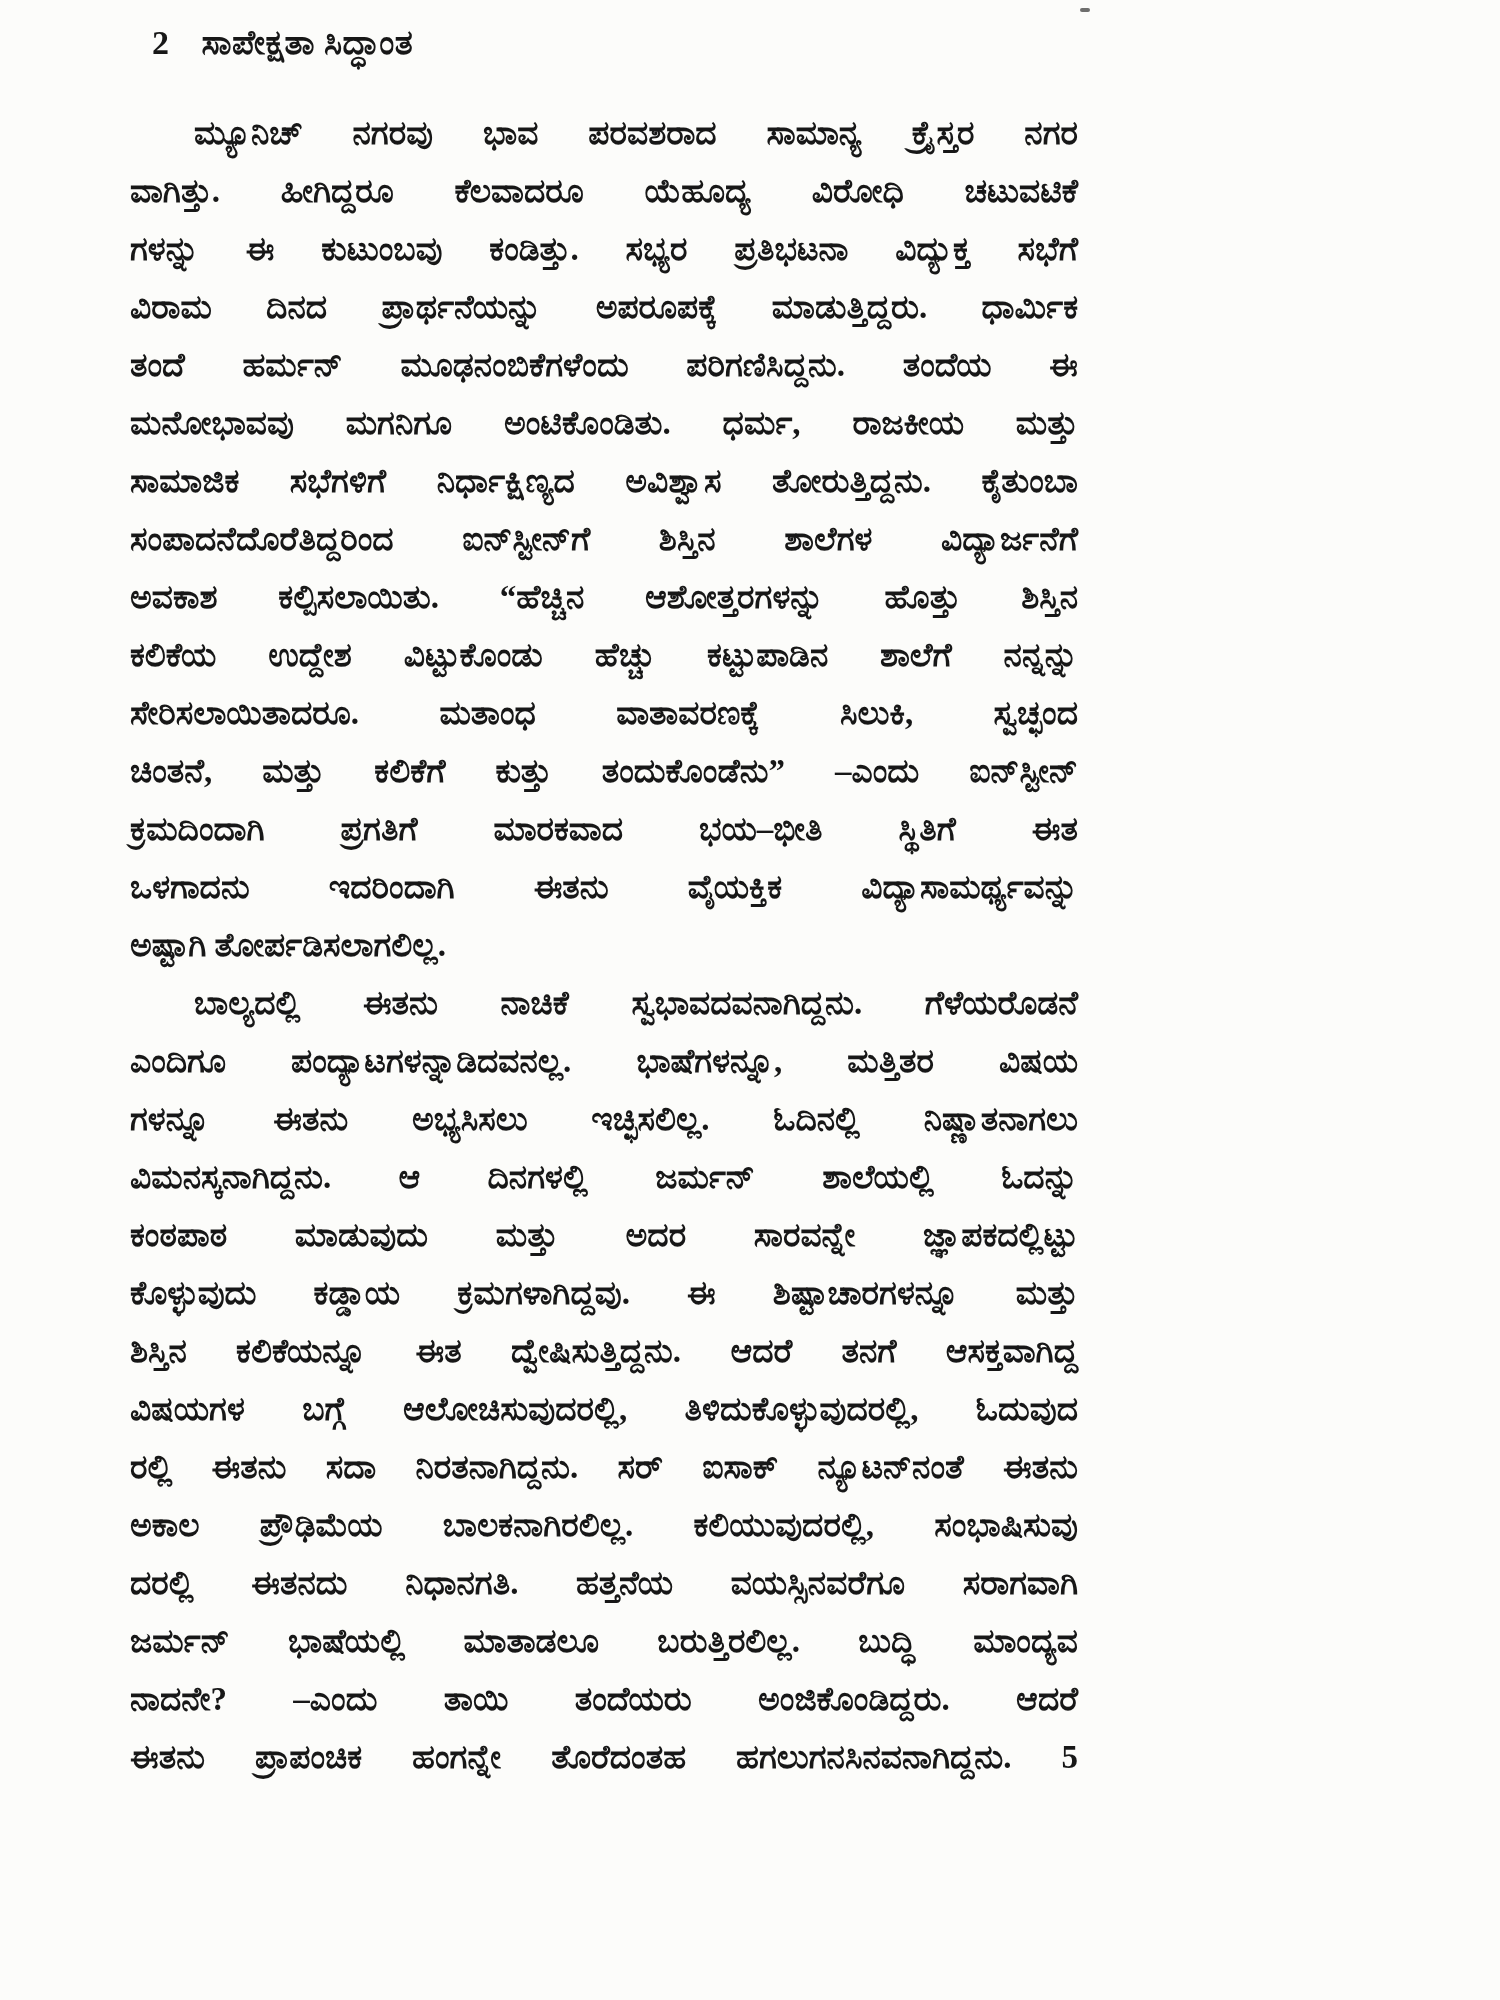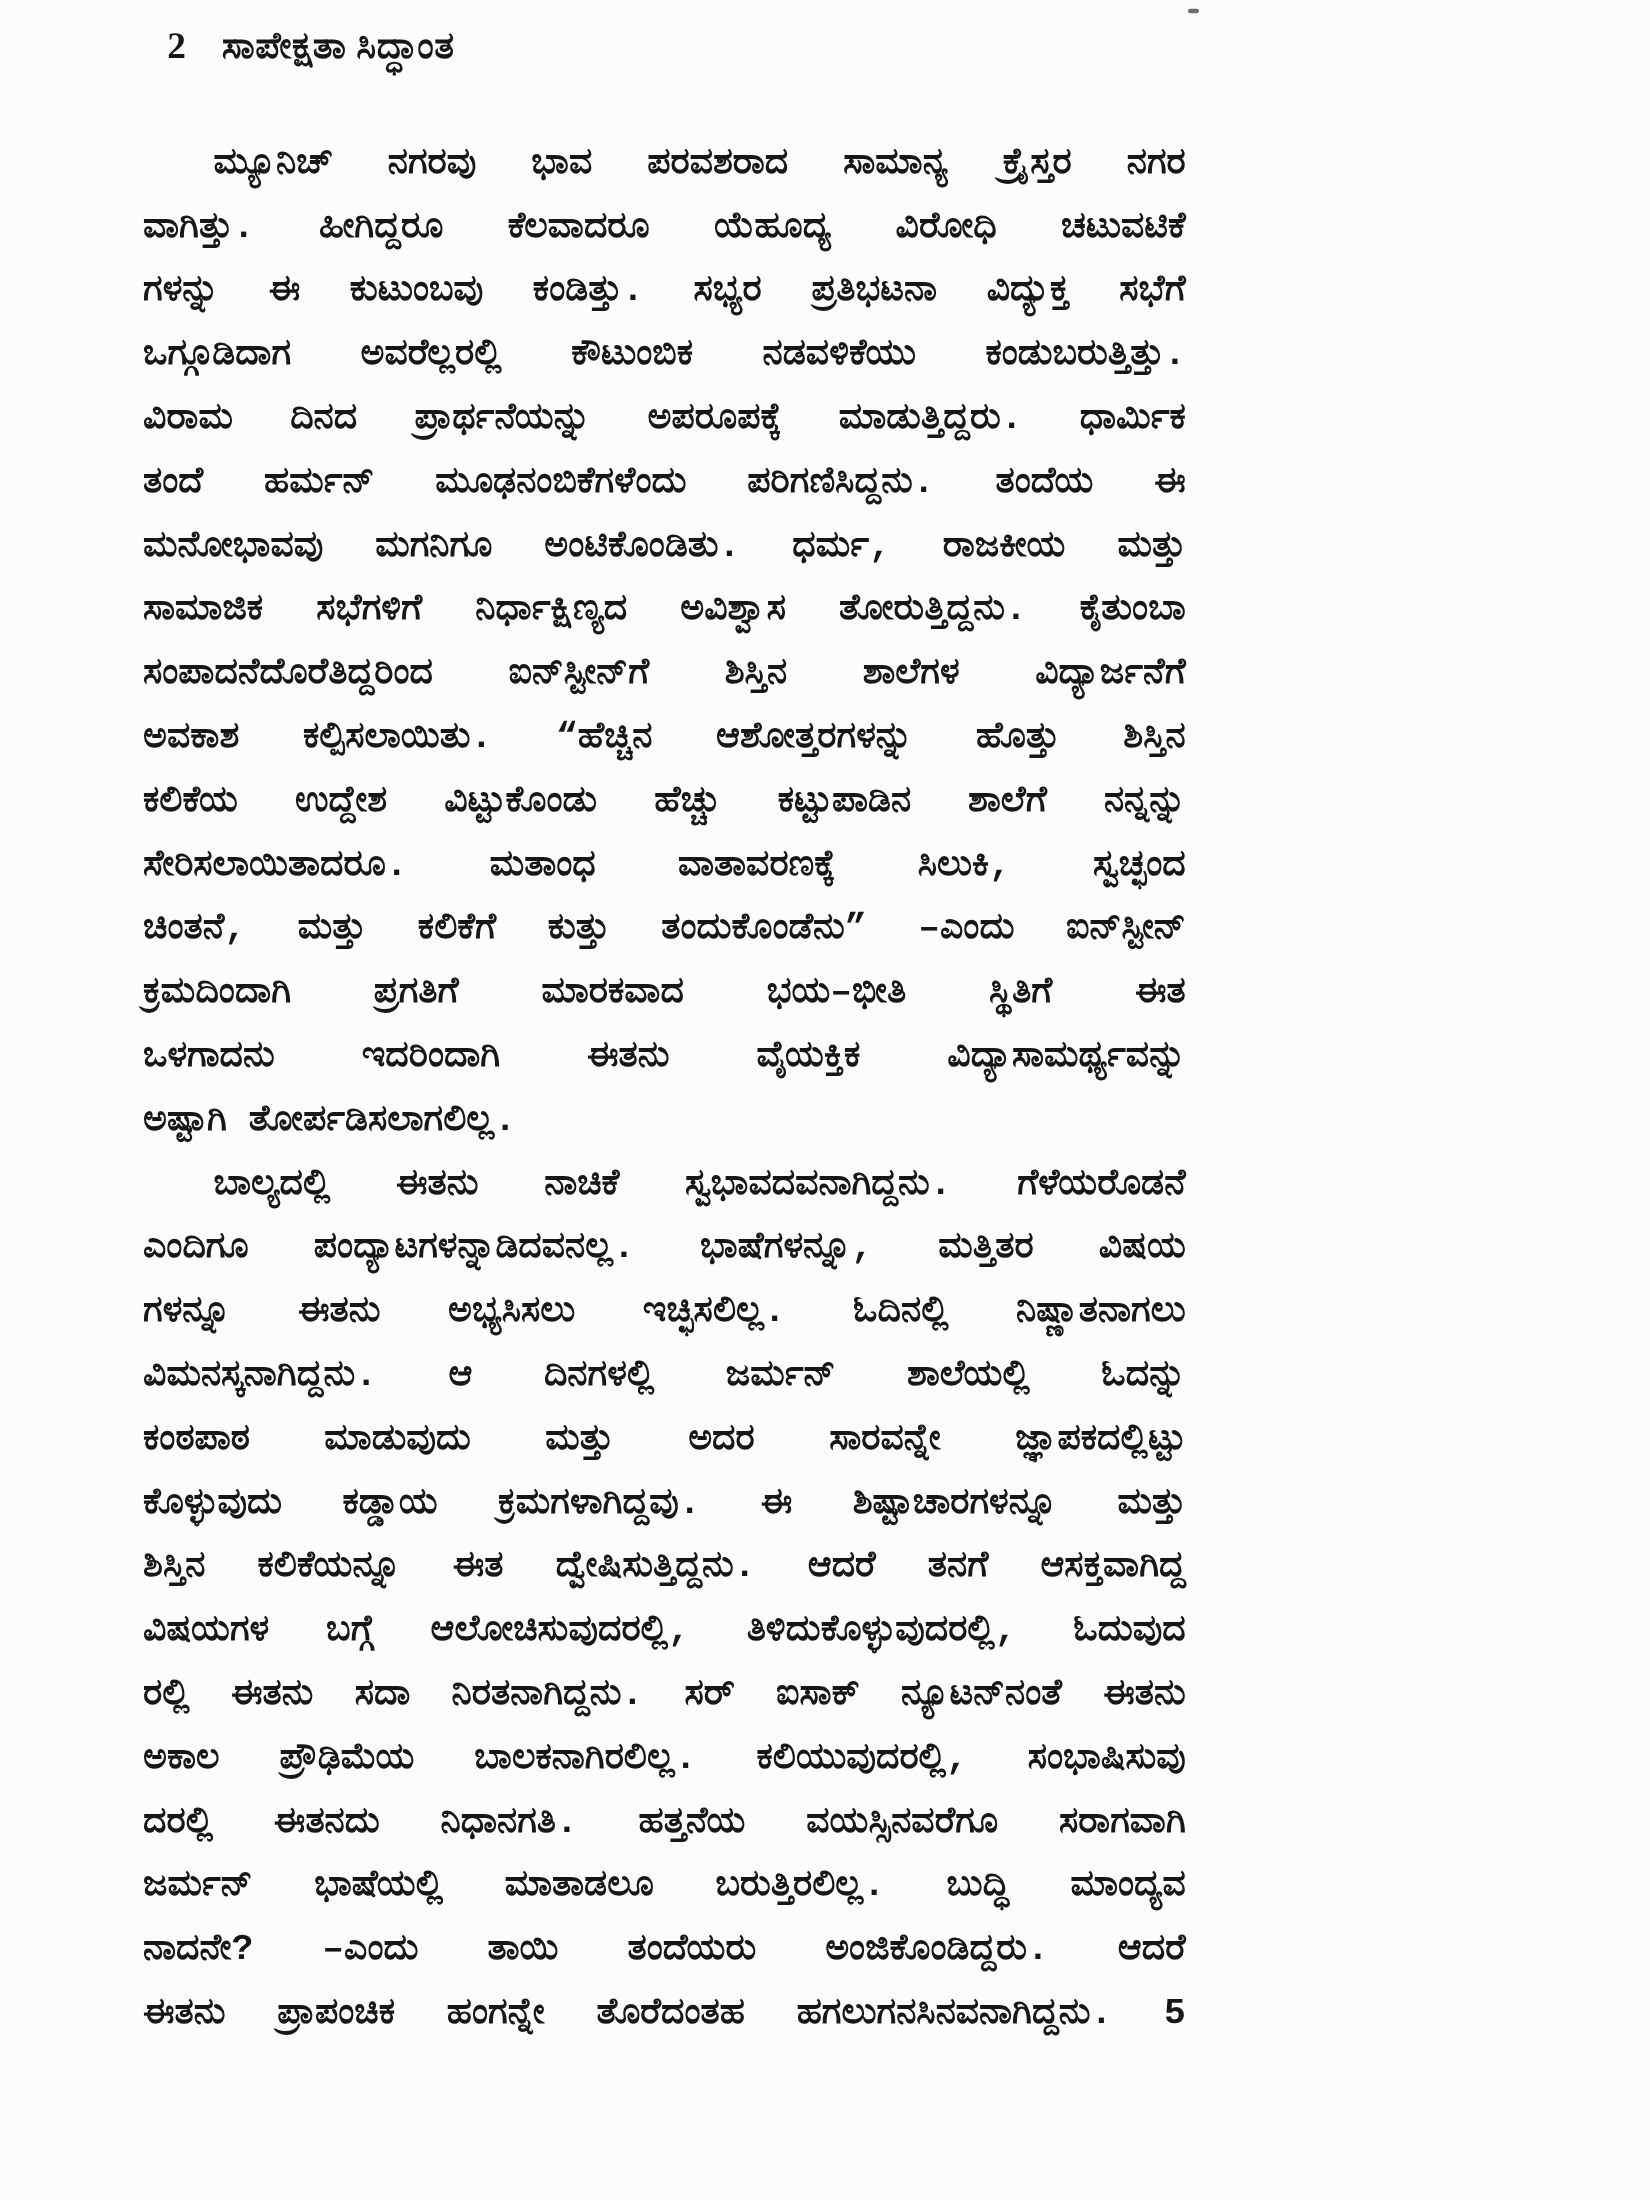--- a/index.html
+++ b/index.html
@@ -24,23 +24,22 @@
     top: 24px;
     font-size: 34px;
     font-weight: 600;
     letter-spacing: 0.5px;
     white-space: nowrap;
   }
   .header .title { margin-left: 32px; }
   .body-block {
     position: absolute;
     left: 130px;
-    top: 120px;
+    top: 104px;
     width: 948px;
-    font-family: Liberation Mono, monospace;
   }
   .line {
     font-size: 33px;
     line-height: 58px;
     font-weight: 600;
     text-align: justify;
     text-align-last: justify;
     -moz-text-align-last: justify;
   }
   .line.indent { padding-left: 64px; }
@@ -66,21 +65,20 @@
 
   <div class="header">
     <span class="pagenum">2</span><span class="title">ಸಾಪೇಕ್ಷತಾ ಸಿದ್ಧಾಂತ</span>
   </div>
 
   <div class="body-block">
     <div class="para last-left">
         <div class="line indent">ಮ್ಯೂನಿಚ್ ನಗರವು ಭಾವ ಪರವಶರಾದ ಸಾಮಾನ್ಯ ಕ್ರೈಸ್ತರ ನಗರ</div>
         <div class="line">ವಾಗಿತ್ತು. ಹೀಗಿದ್ದರೂ ಕೆಲವಾದರೂ ಯೆಹೂದ್ಯ ವಿರೋಧಿ ಚಟುವಟಿಕೆ</div>
         <div class="line">ಗಳನ್ನು ಈ ಕುಟುಂಬವು ಕಂಡಿತ್ತು. ಸಭ್ಯರ ಪ್ರತಿಭಟನಾ ವಿದ್ಯುಕ್ತ ಸಭೆಗೆ</div>
-        <div class="line">ಒಗ್ಗೂಡಿದಾಗ ಅವರೆಲ್ಲರಲ್ಲಿ ಕೌಟುಂಬಿಕ ನಡವಳಿಕೆಯು ಕಂಡುಬರುತ್ತಿತ್ತು.</div>
         <div class="line">ವಿರಾಮ ದಿನದ ಪ್ರಾರ್ಥನೆಯನ್ನು ಅಪರೂಪಕ್ಕೆ ಮಾಡುತ್ತಿದ್ದರು. ಧಾರ್ಮಿಕ</div>
         <div class="line">ತಂದೆ ಹರ್ಮನ್ ಮೂಢನಂಬಿಕೆಗಳೆಂದು ಪರಿಗಣಿಸಿದ್ದನು. ತಂದೆಯ ಈ</div>
         <div class="line">ಮನೋಭಾವವು ಮಗನಿಗೂ ಅಂಟಿಕೊಂಡಿತು. ಧರ್ಮ, ರಾಜಕೀಯ ಮತ್ತು</div>
         <div class="line">ಸಾಮಾಜಿಕ ಸಭೆಗಳಿಗೆ ನಿರ್ಧಾಕ್ಷಿಣ್ಯದ ಅವಿಶ್ವಾಸ ತೋರುತ್ತಿದ್ದನು. ಕೈತುಂಬಾ</div>
         <div class="line">ಸಂಪಾದನೆದೊರೆತಿದ್ದರಿಂದ ಐನ್‌ಸ್ಟೀನ್‌ಗೆ ಶಿಸ್ತಿನ ಶಾಲೆಗಳ ವಿದ್ಯಾರ್ಜನೆಗೆ</div>
         <div class="line">ಅವಕಾಶ ಕಲ್ಪಿಸಲಾಯಿತು. “ಹೆಚ್ಚಿನ ಆಶೋತ್ತರಗಳನ್ನು ಹೊತ್ತು ಶಿಸ್ತಿನ</div>
         <div class="line">ಕಲಿಕೆಯ ಉದ್ದೇಶ ವಿಟ್ಟುಕೊಂಡು ಹೆಚ್ಚು ಕಟ್ಟುಪಾಡಿನ ಶಾಲೆಗೆ ನನ್ನನ್ನು</div>
         <div class="line">ಸೇರಿಸಲಾಯಿತಾದರೂ. ಮತಾಂಧ ವಾತಾವರಣಕ್ಕೆ ಸಿಲುಕಿ, ಸ್ವಚ್ಛಂದ</div>
         <div class="line">ಚಿಂತನೆ, ಮತ್ತು ಕಲಿಕೆಗೆ ಕುತ್ತು ತಂದುಕೊಂಡೆನು” –ಎಂದು ಐನ್‌ಸ್ಟೀನ್</div>
         <div class="line">ಕ್ರಮದಿಂದಾಗಿ ಪ್ರಗತಿಗೆ ಮಾರಕವಾದ ಭಯ–ಭೀತಿ ಸ್ಥಿತಿಗೆ ಈತ</div>

